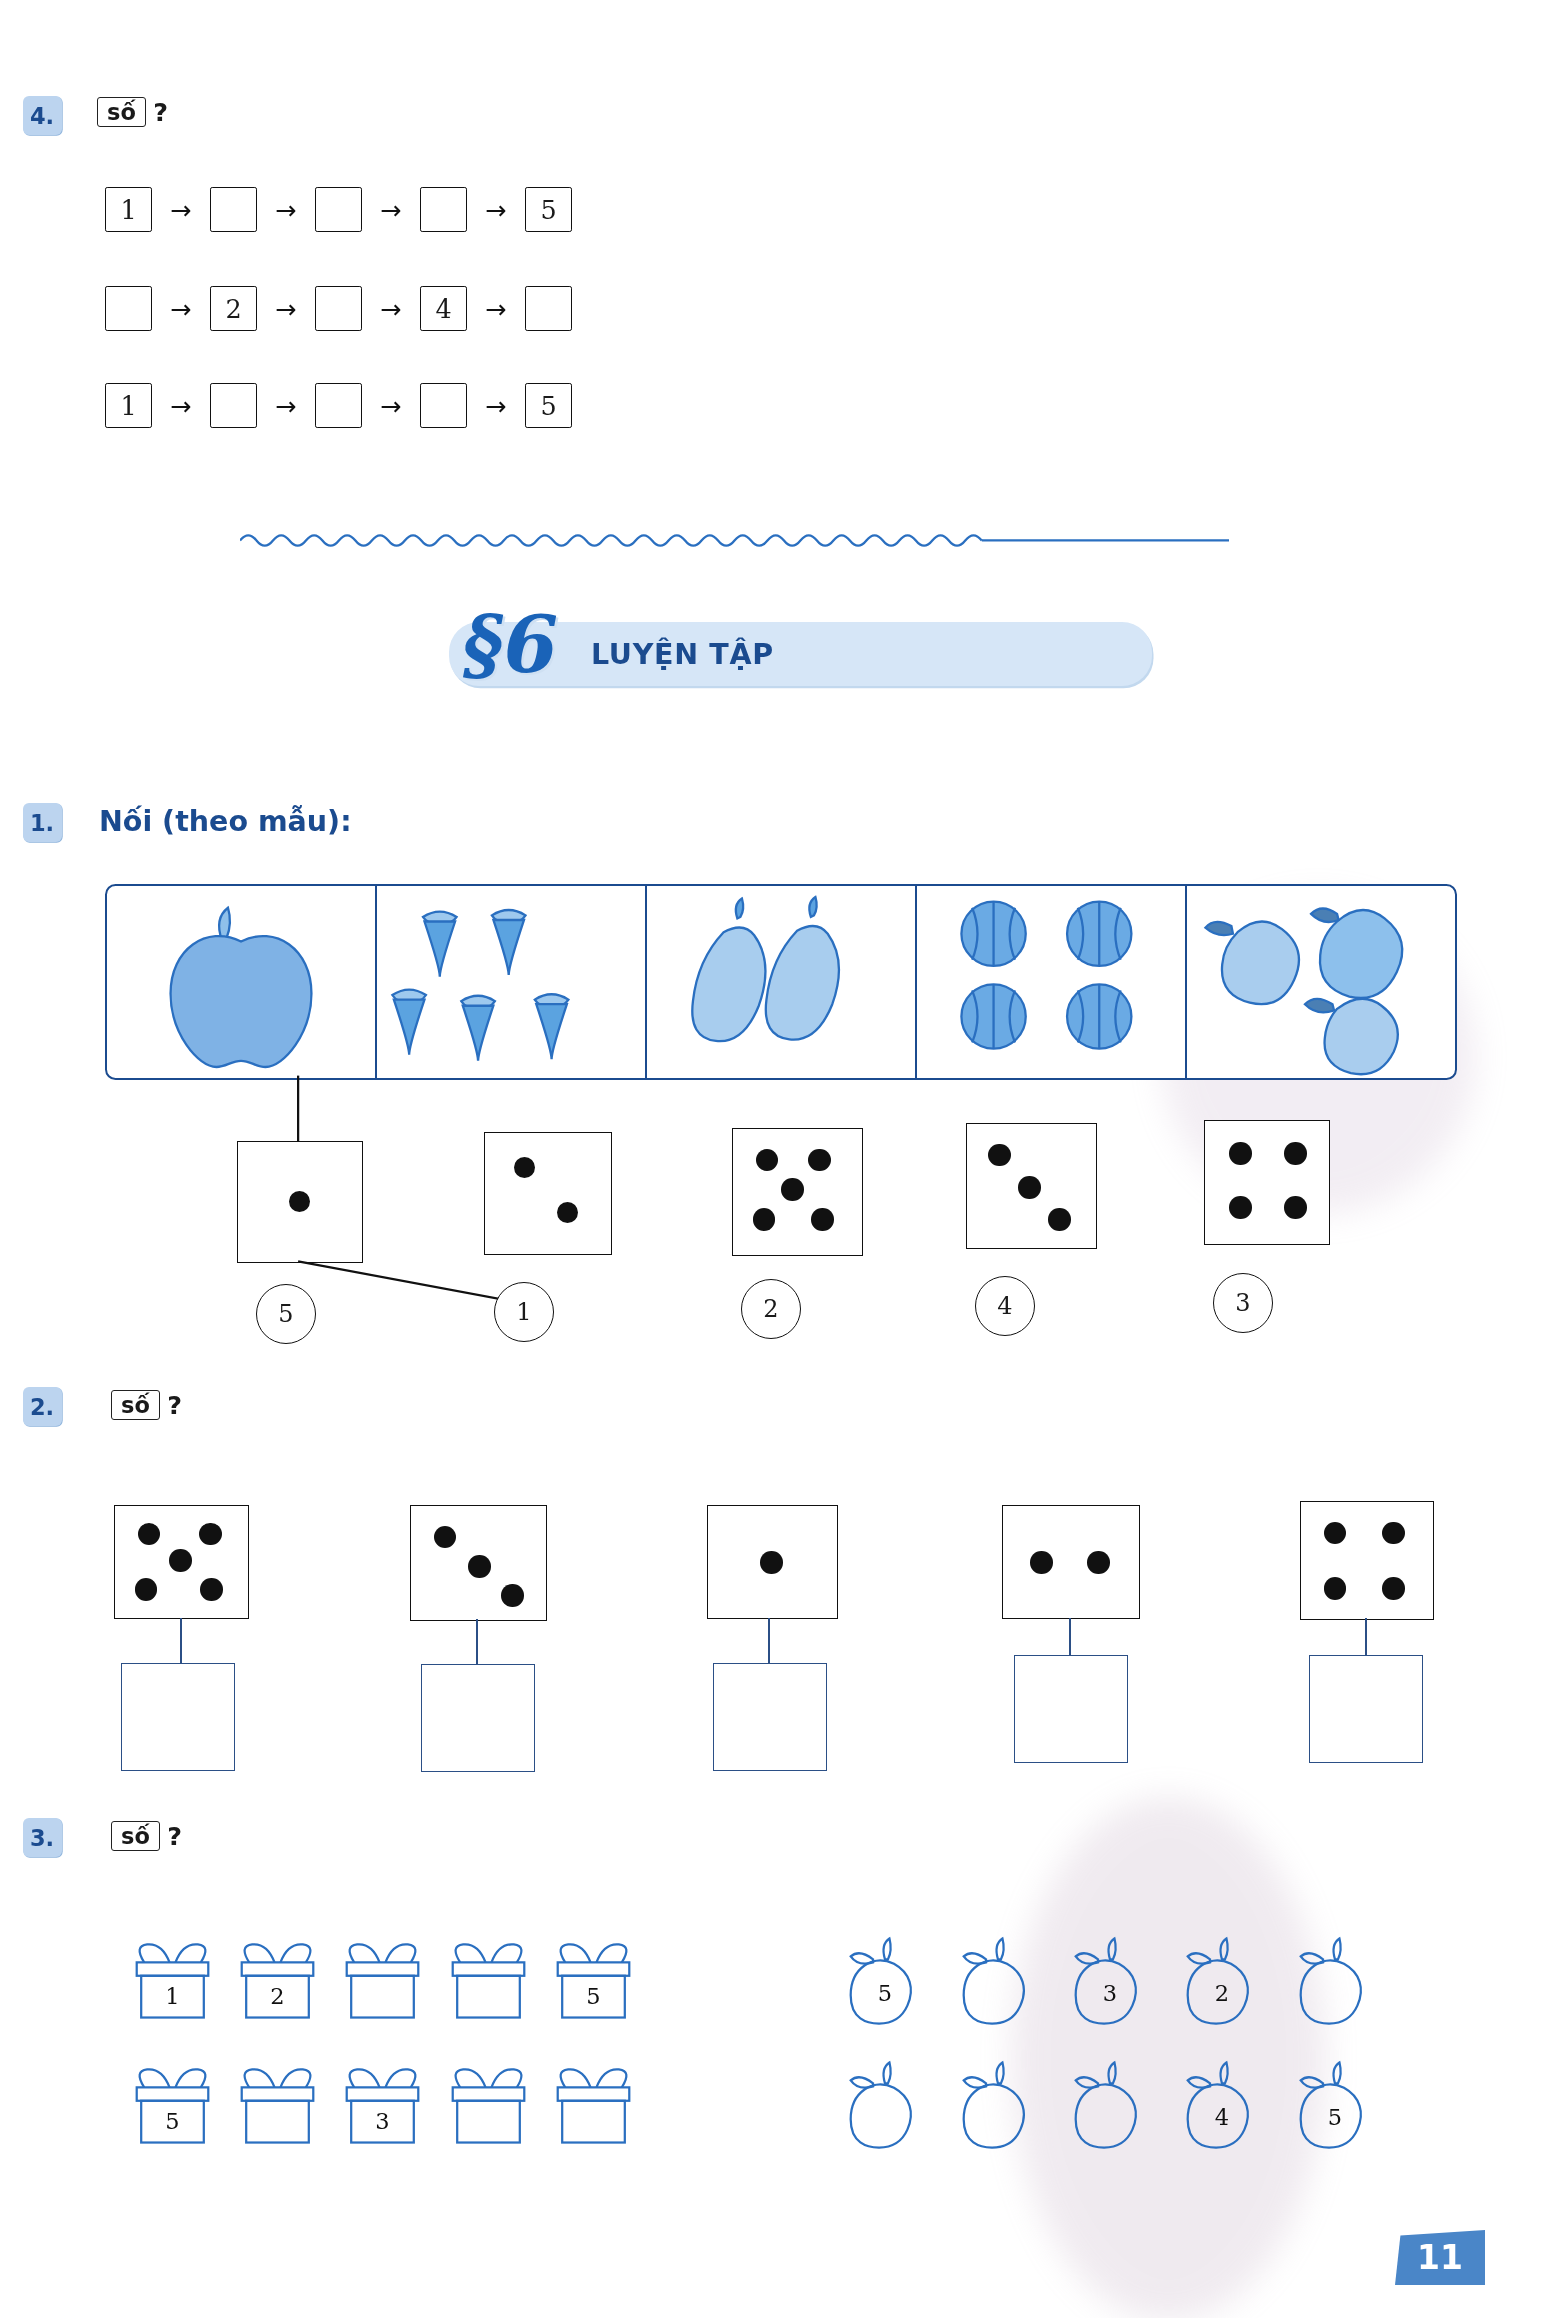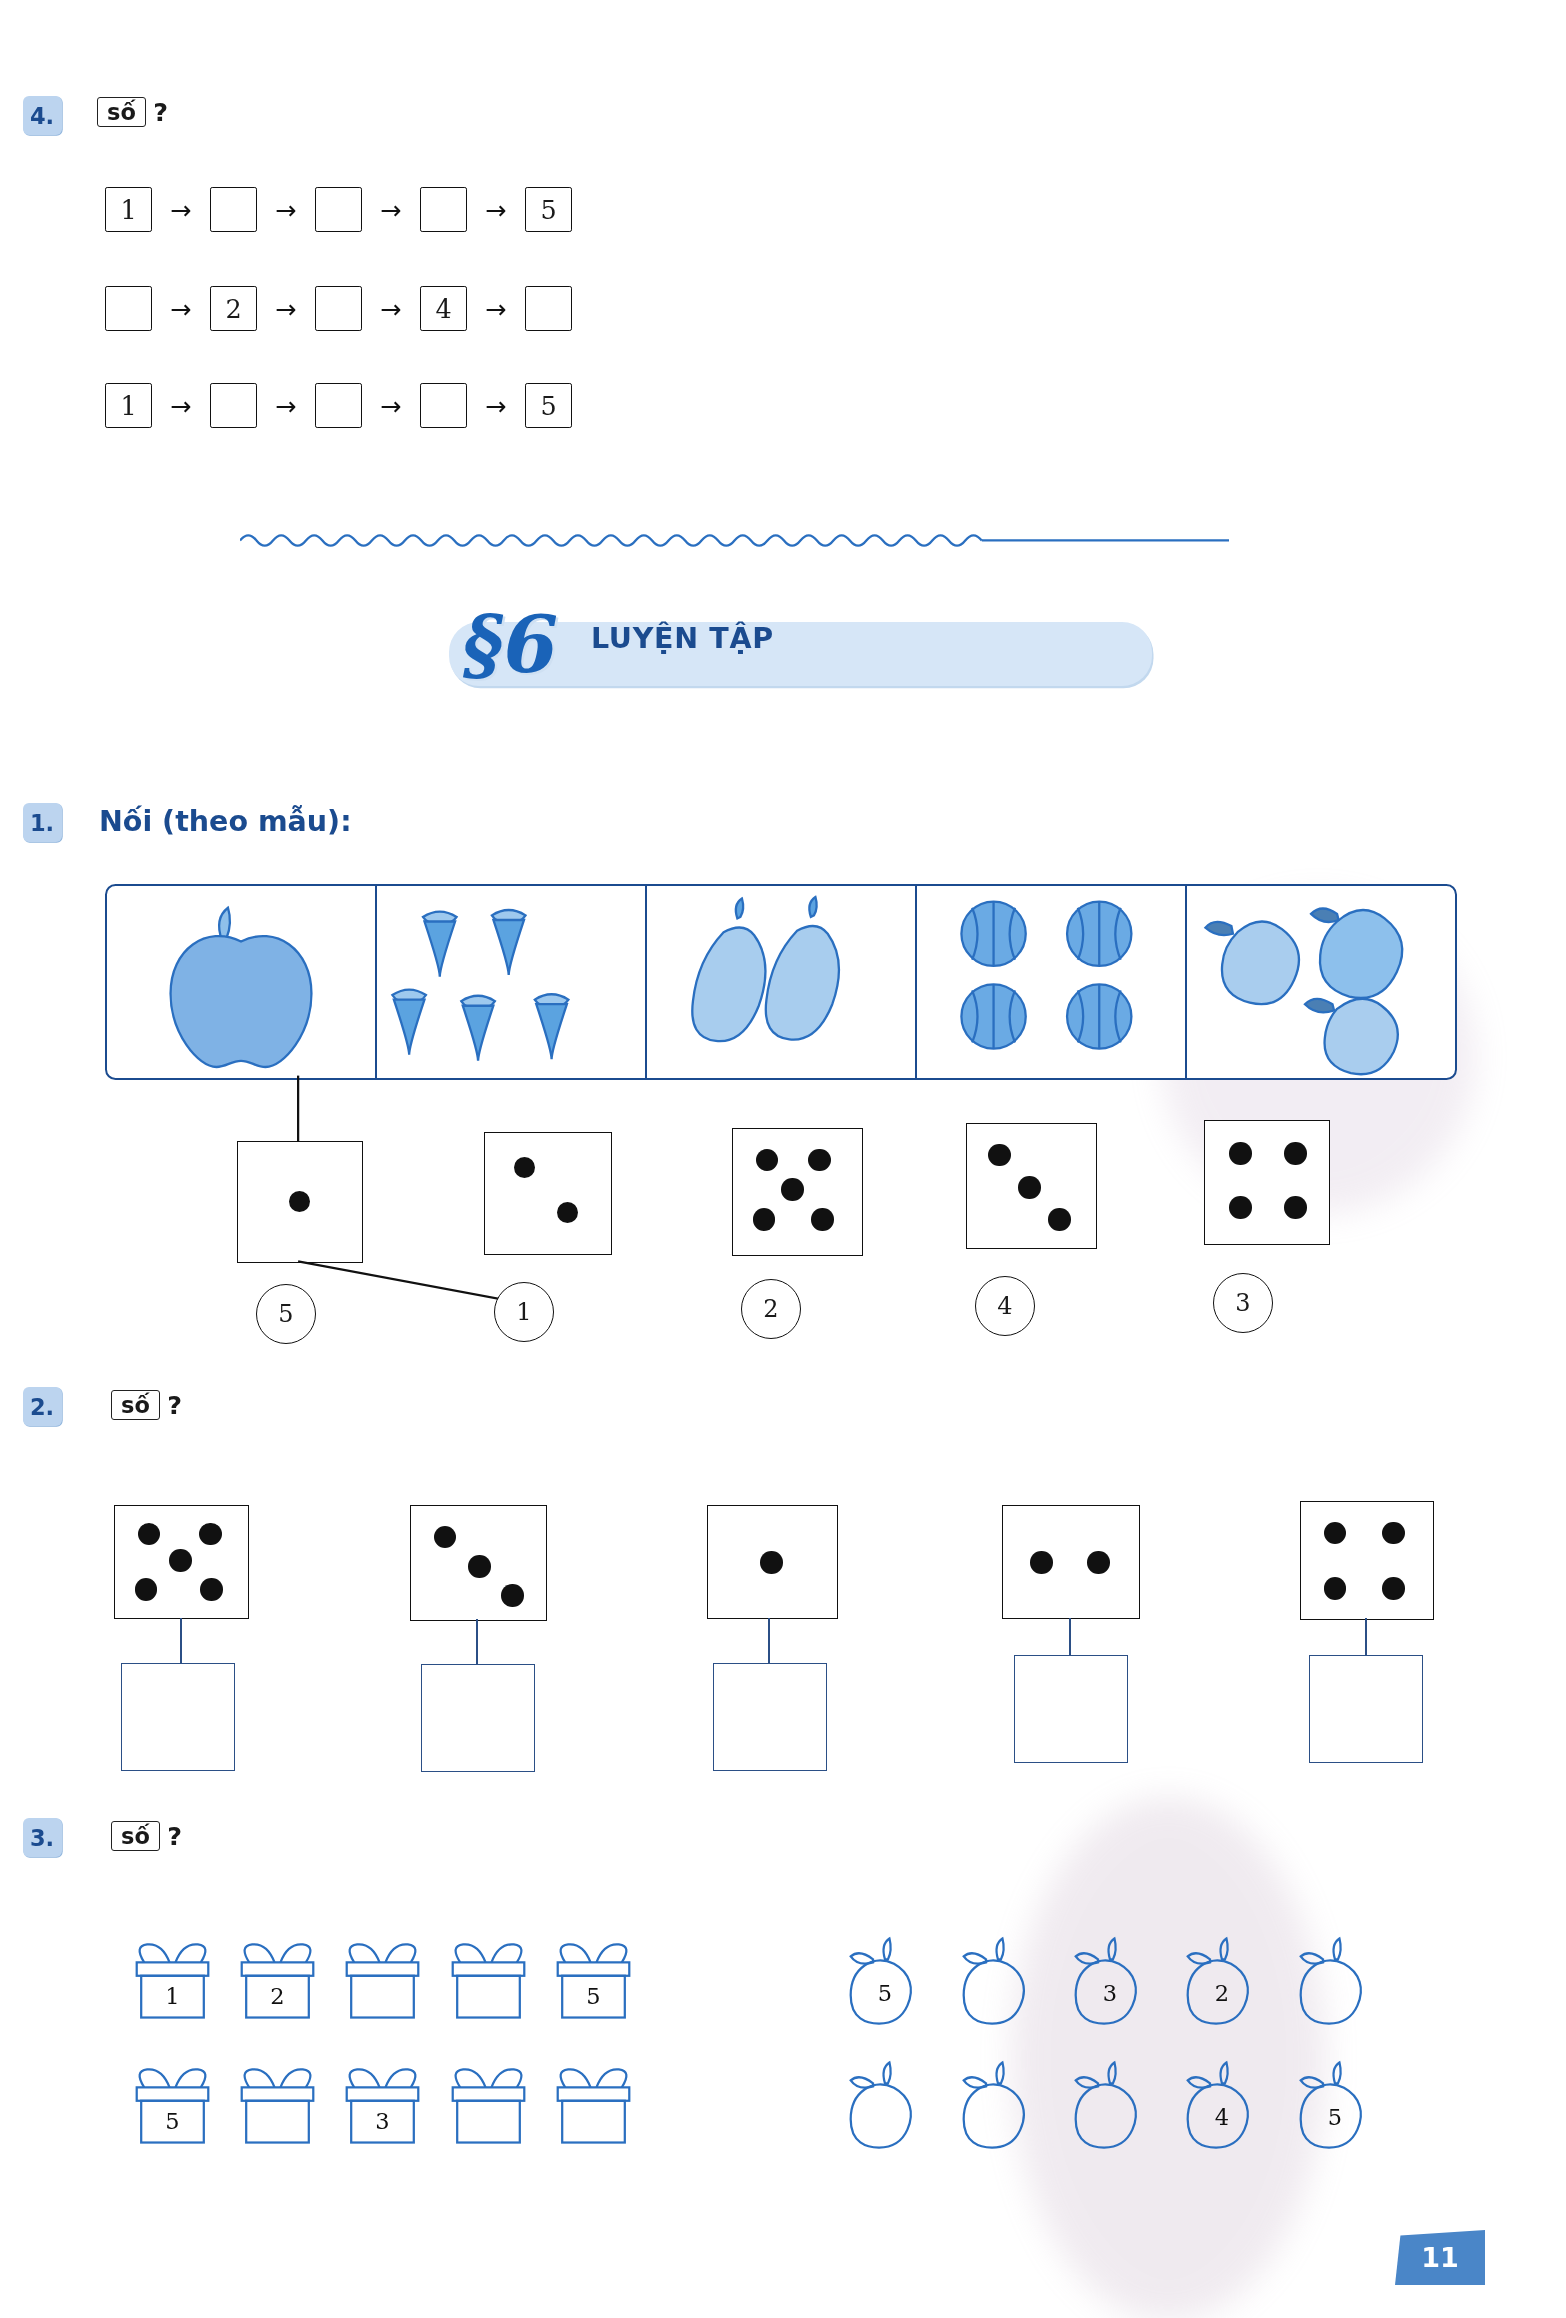--- a/index.html
+++ b/index.html
@@ -41,21 +41,21 @@
     font-family:"DejaVu Sans","Liberation Sans",sans-serif;
   }
 
   
   .wave{position:absolute;}
 
   
   .banner{
     position:absolute;
     background:#d6e6f7;border-radius:30px;
-    height:64px;display:flex;align-items:flex-start;
+    height:64px;display:flex;align-items:center;
     padding:0 37px 0 142px;
     box-shadow:1.5px 2.2px 0 #c2d8ee;
   }
   .banner-label{
     color:#1b4b8f;font-weight:bold;font-size:28.5px;letter-spacing:0.7px;
   }
 
   
   .strip{
     position:absolute;border:2.2px solid #1b4b8f;border-radius:10.5px;
@@ -92,21 +92,21 @@
     font-family:"DejaVu Serif","Liberation Serif",serif;color:#111;
     width:100%;text-align:center;
   }
 
   
   .pagenum{
     position:absolute;right:82px;bottom:34px;
     width:90px;height:55px;background:#4a86c8;
     clip-path:polygon(6% 10%,100% 0%,100% 100%,0% 100%);
     display:flex;align-items:center;justify-content:center;
-    color:#fff;font-size:27px;font-weight:bold;
+    color:#fff;font-size:33px;font-weight:bold;
   }
 
   
   .smudge{position:absolute;border-radius:50%;filter:blur(16.5px);opacity:.20;}
 </style>
 </head>
 <body>
 
 <div class="page">
 

